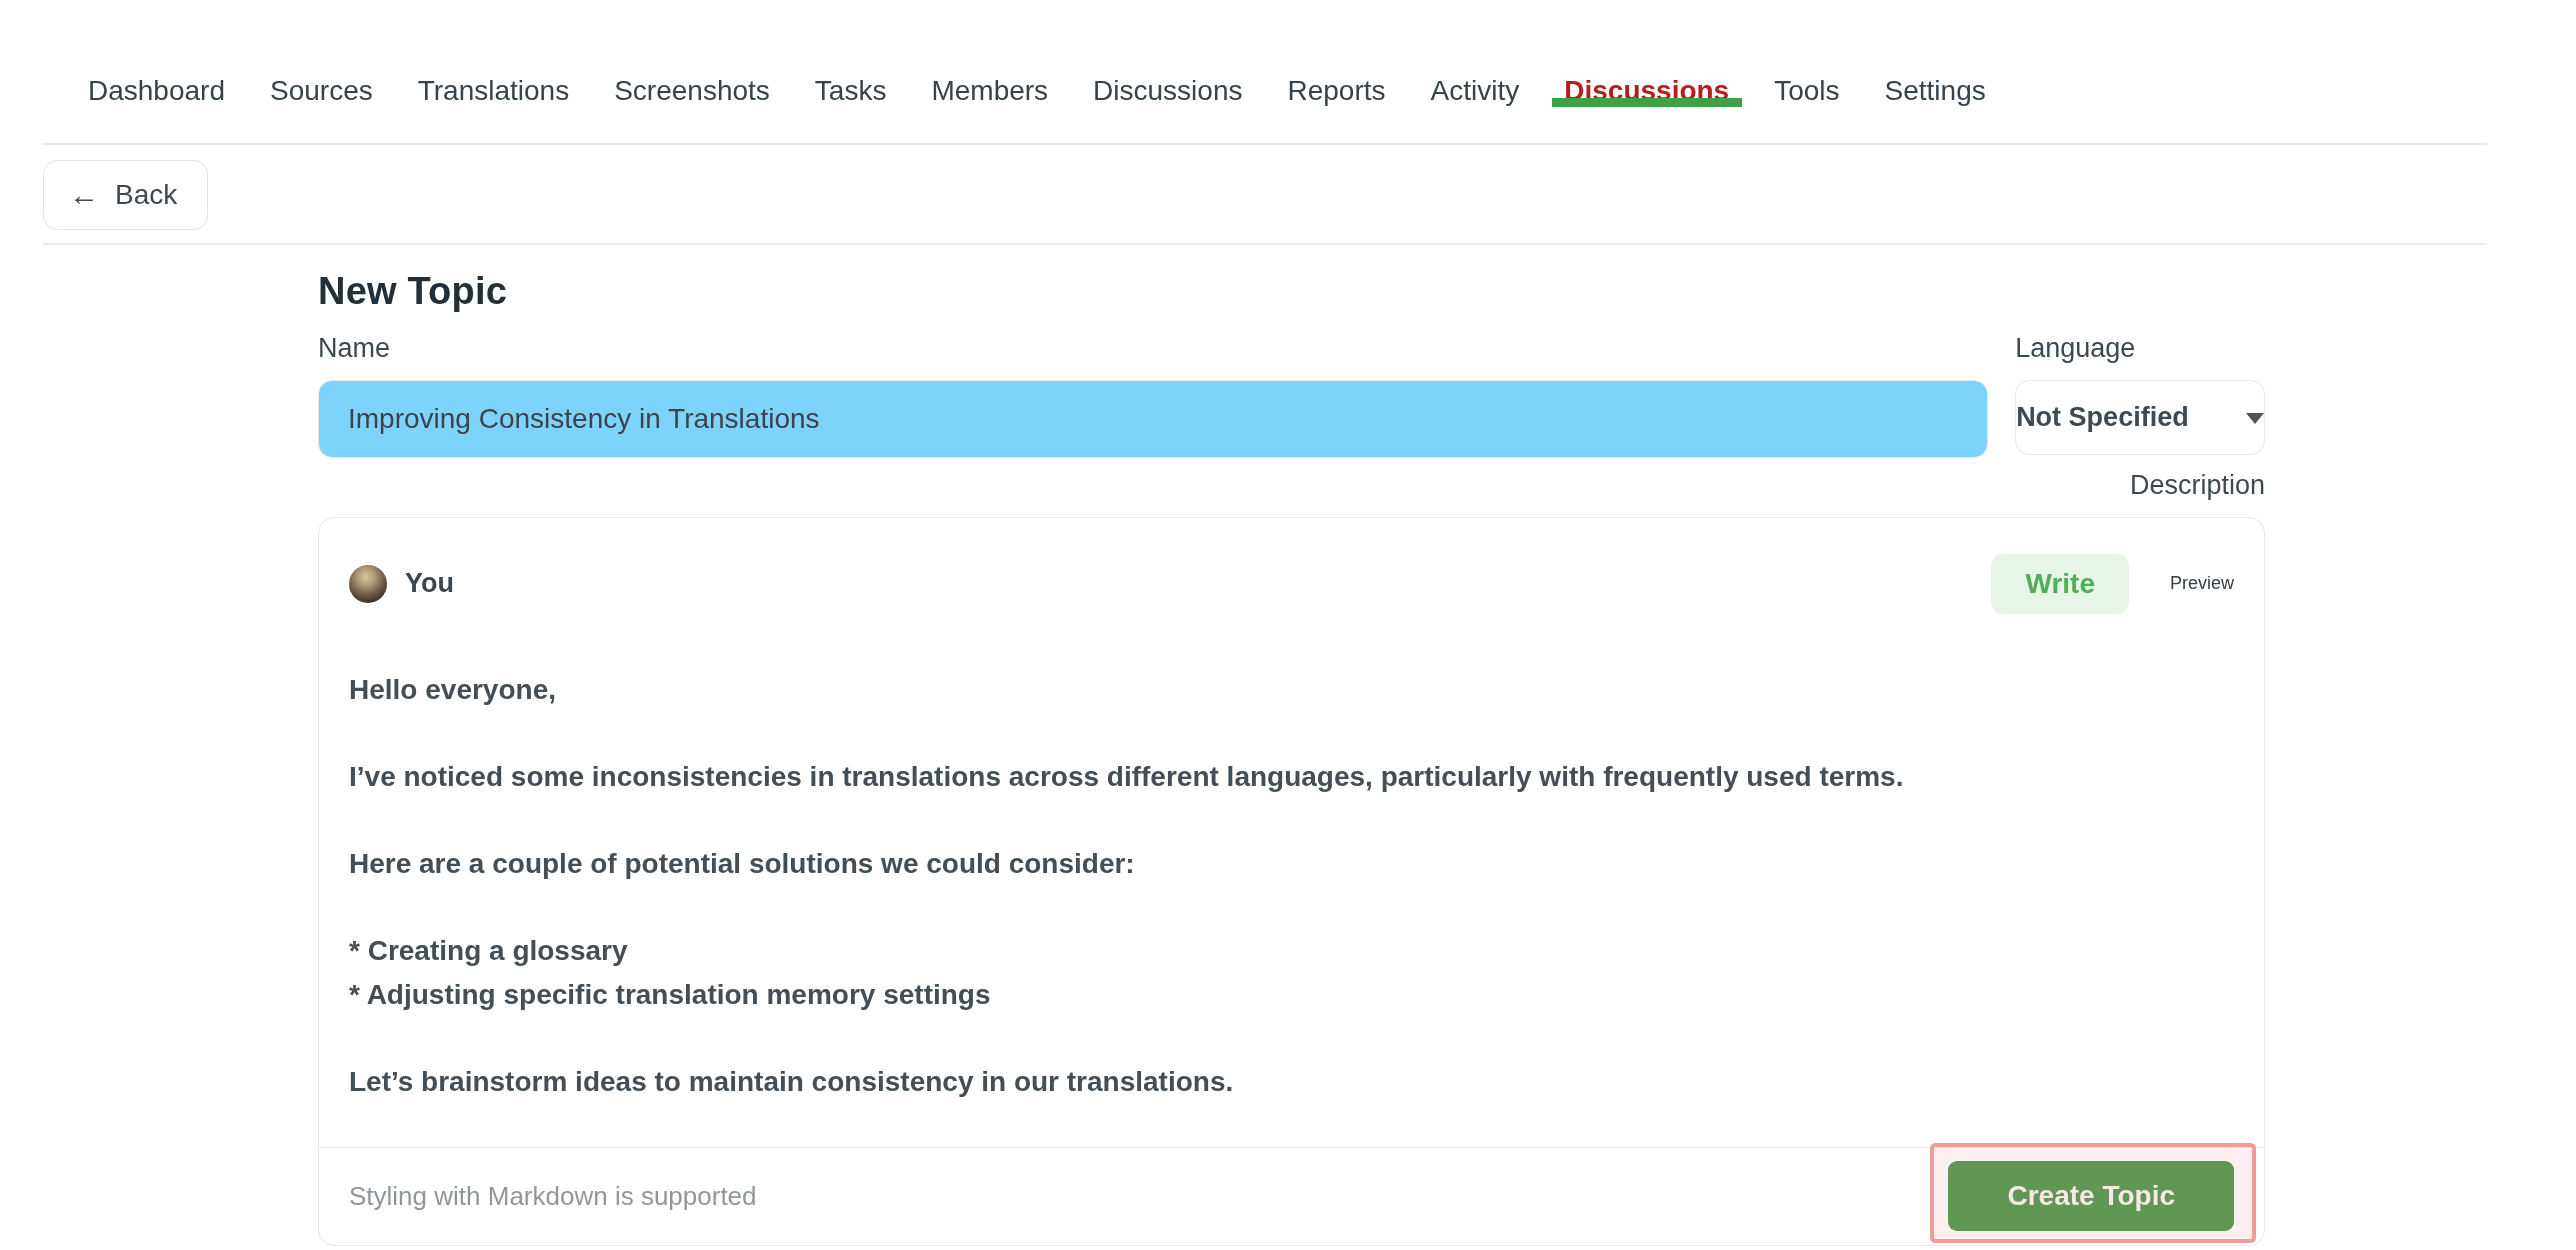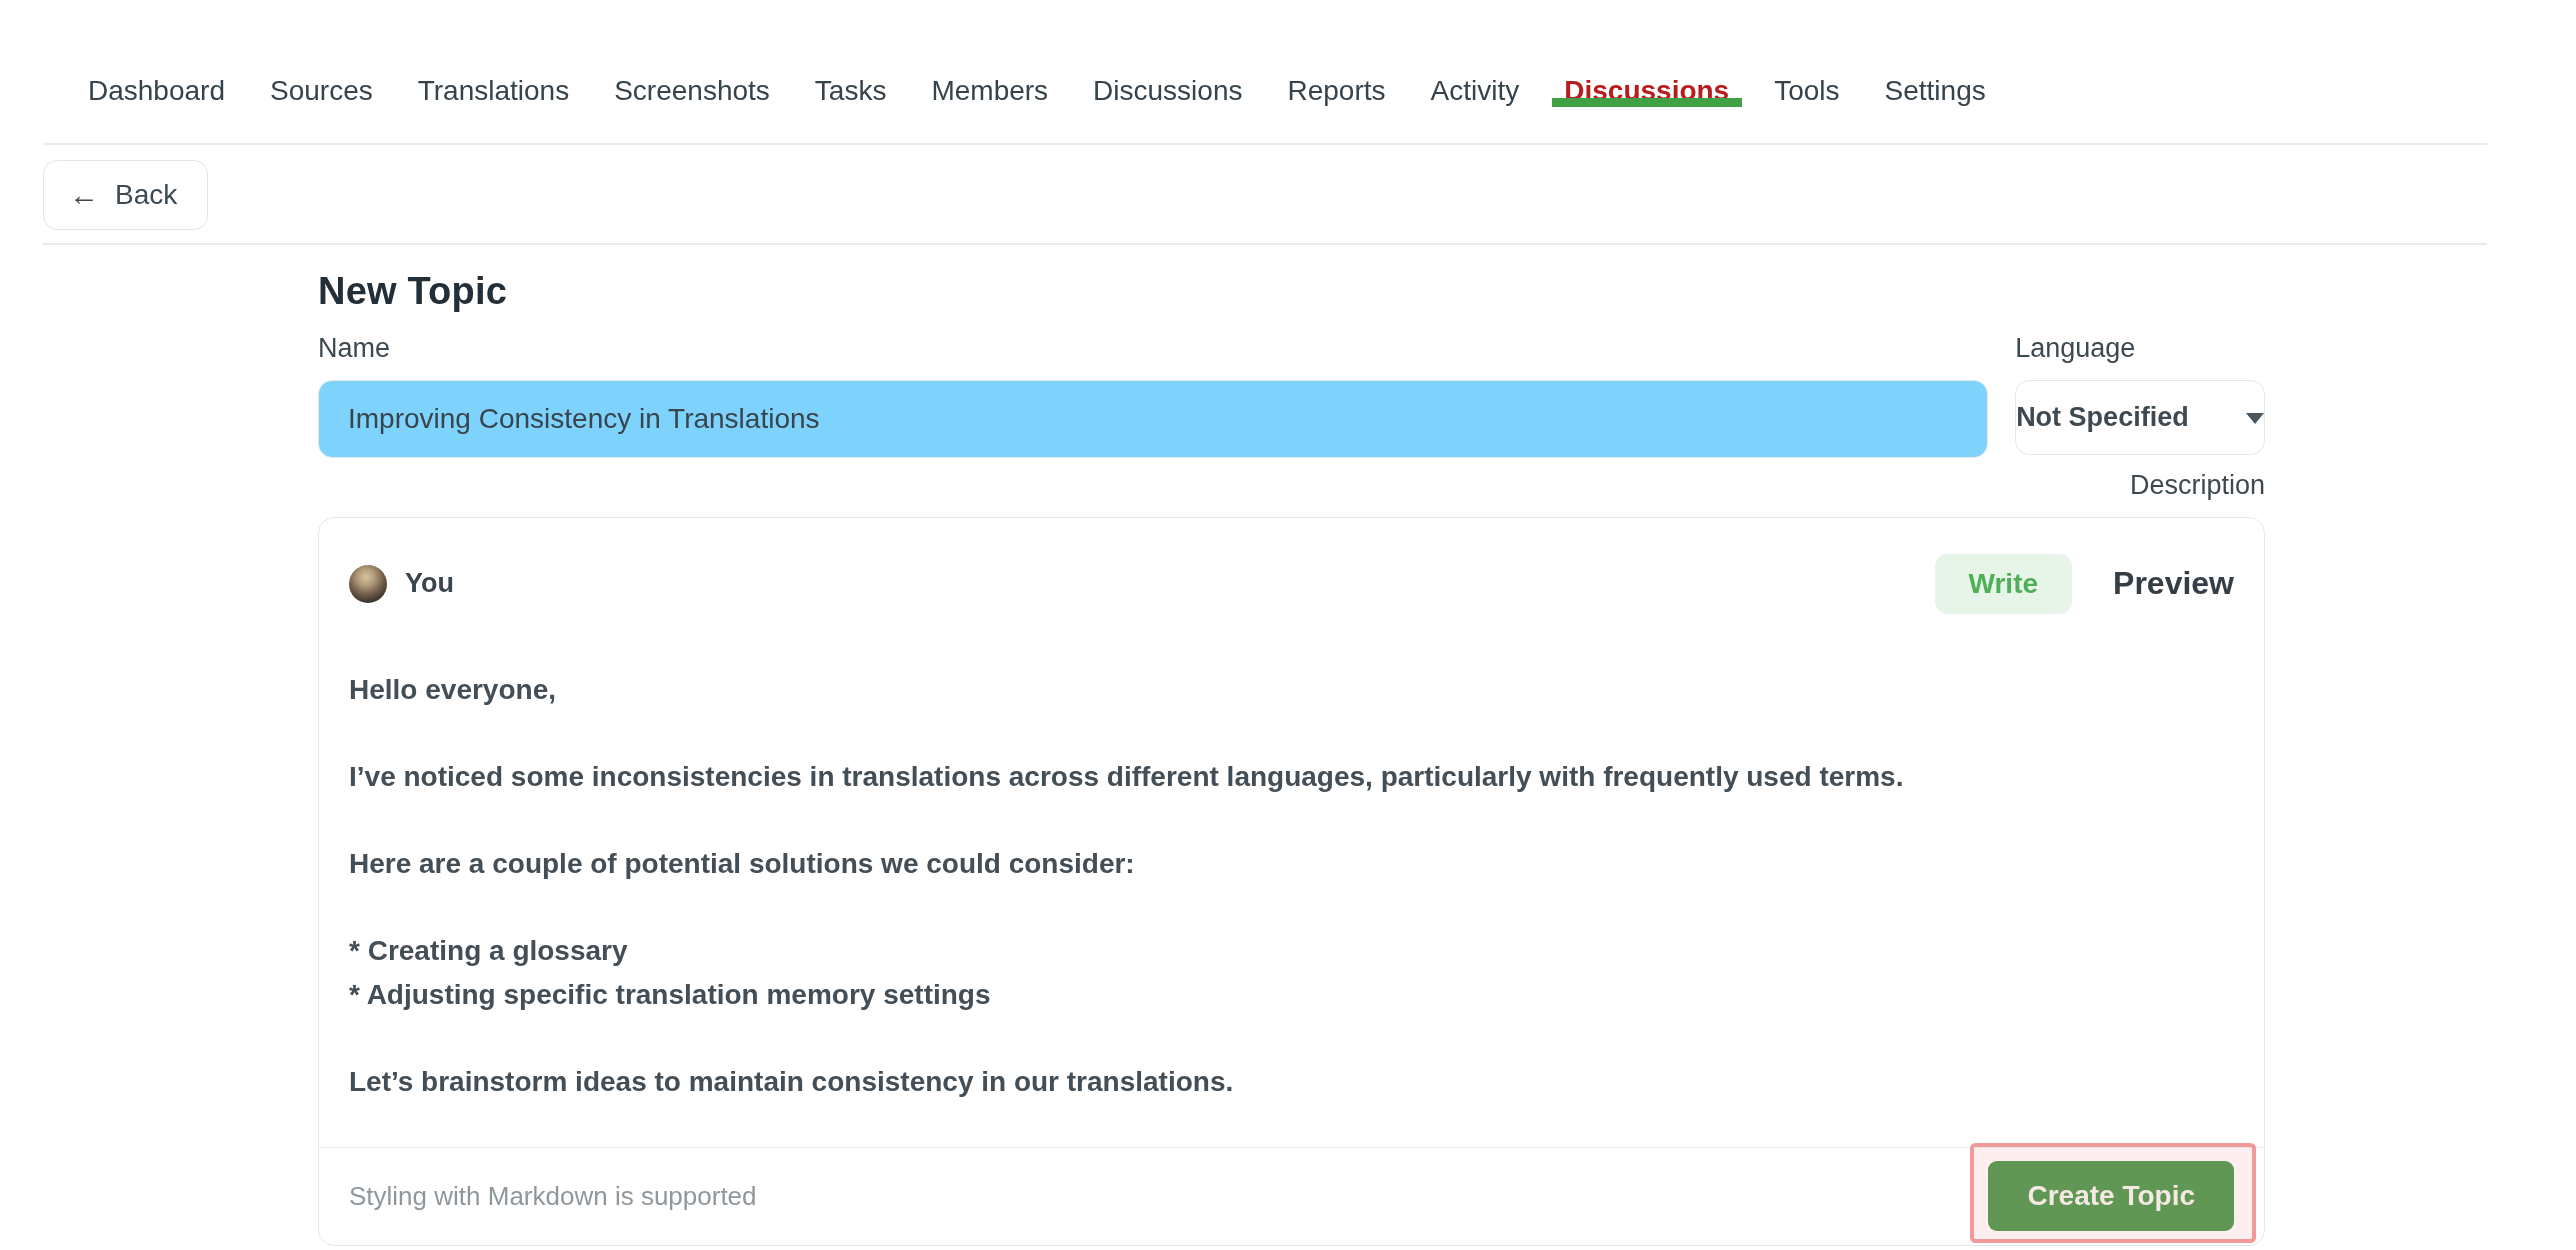--- a/index.html
+++ b/index.html
@@ -43,34 +43,34 @@
   
   .editor-card { margin-top: 0; border: 1.8px solid #e6e7e8; border-radius: 16px; background: #fff; }
   .editor-header { display: flex; align-items: center; justify-content: space-between; padding: 32px 30px 0 30px; height: 100px; }
   .author { display: flex; align-items: center; gap: 18px; }
   .avatar { width: 38px; height: 38px; border-radius: 50%;
             background: radial-gradient(circle at 45% 32%, #d9c5a2 0%, #b09a77 26%, #6b5847 55%, #2b2623 85%, #1d1a18 100%); }
   .author-name { font-size: 27px; font-weight: 600; color: #3a454d; }
   .editor-tabs { display: flex; align-items: center; gap: 41px; }
   .tab-write { background: #e7f4e8; color: #4faf57; font-size: 28px; font-weight: 600;
                padding: 0 34px; height: 60px; display: flex; align-items: center; border-radius: 12.5px; cursor: pointer; }
-  .tab-preview { font-size: 32px; font-weight: 700; color: #333e46; cursor: pointer; }
+  .tab-preview { font-size: 18px; font-weight: 400; color: #333e46; cursor: pointer; }
 
   .editor-body { padding: 50px 30px 0 30px; cursor: text; }
   .editor-body p { font-size: 28px; line-height: 44px; color: #434e56; margin-bottom: 43px; font-weight: bold; }
 
   .editor-footer { border-top: 1.8px solid #ececed; height: 98px; display: flex; align-items: center;
                    justify-content: space-between; padding: 0 30px; }
   .md-hint { font-size: 26px; color: #8f979d; }
 
   .submit-wrap { position: relative; display: inline-block; }
   .annotation-box { position: absolute; left: -18px; right: -22.4px; top: -18px; bottom: -11.6px;
                     border: 4.5px solid #f09a9a; background: rgba(240,128,128,0.13); border-radius: 5.4px;
                     pointer-events: none; z-index: 2; }
-  .create-btn { position: relative; z-index: 1; height: 70px; padding: 0 39px; background: #4b9a4e; color: #f5f8f2;
+  .create-btn { position: relative; z-index: 1; height: 70px; padding: 0 59px; background: #4b9a4e; color: #f5f8f2;
                 border: none; border-radius: 9px; font-family: inherit; font-size: 28px; font-weight: 600; cursor: pointer; }
 </style>
 </head>
 <body>
 
 <nav class="topnav">
   <div class="nav-items">
     <div class="nav-item">Dashboard</div>
     <div class="nav-item">Sources</div>
     <div class="nav-item">Translations</div>

